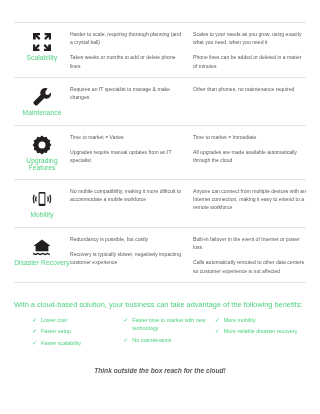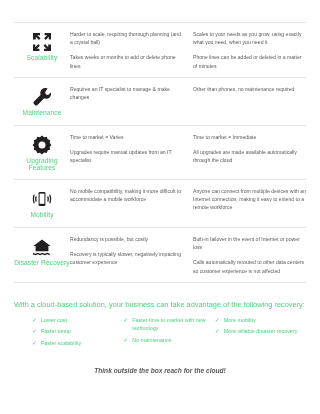--- a/index.html
+++ b/index.html
@@ -225,21 +225,21 @@
       </div>
       <div class="cell-text second">
         <p>Built-in failover in the event of Internet or power loss</p>
         <p>Calls automatically rerouted to other data centers so customer experience is not affected</p>
       </div>
     </div>
 
   </div>
 
   <div class="benefits">
-    <p class="benefits-title">With a cloud-based solution, your business can take advantage of the following recovery:</p>
+    <p class="benefits-title">With a cloud-based solution, your business can take advantage of the following benefits:</p>
     <div class="benefit-cols">
 
       <div class="benefit-col">
         <div class="benefit-item">
           <span class="check">✓</span>
           <span class="benefit-text">Lower cost</span>
         </div>
         <div class="benefit-item">
           <span class="check">✓</span>
           <span class="benefit-text">Faster setup</span>

